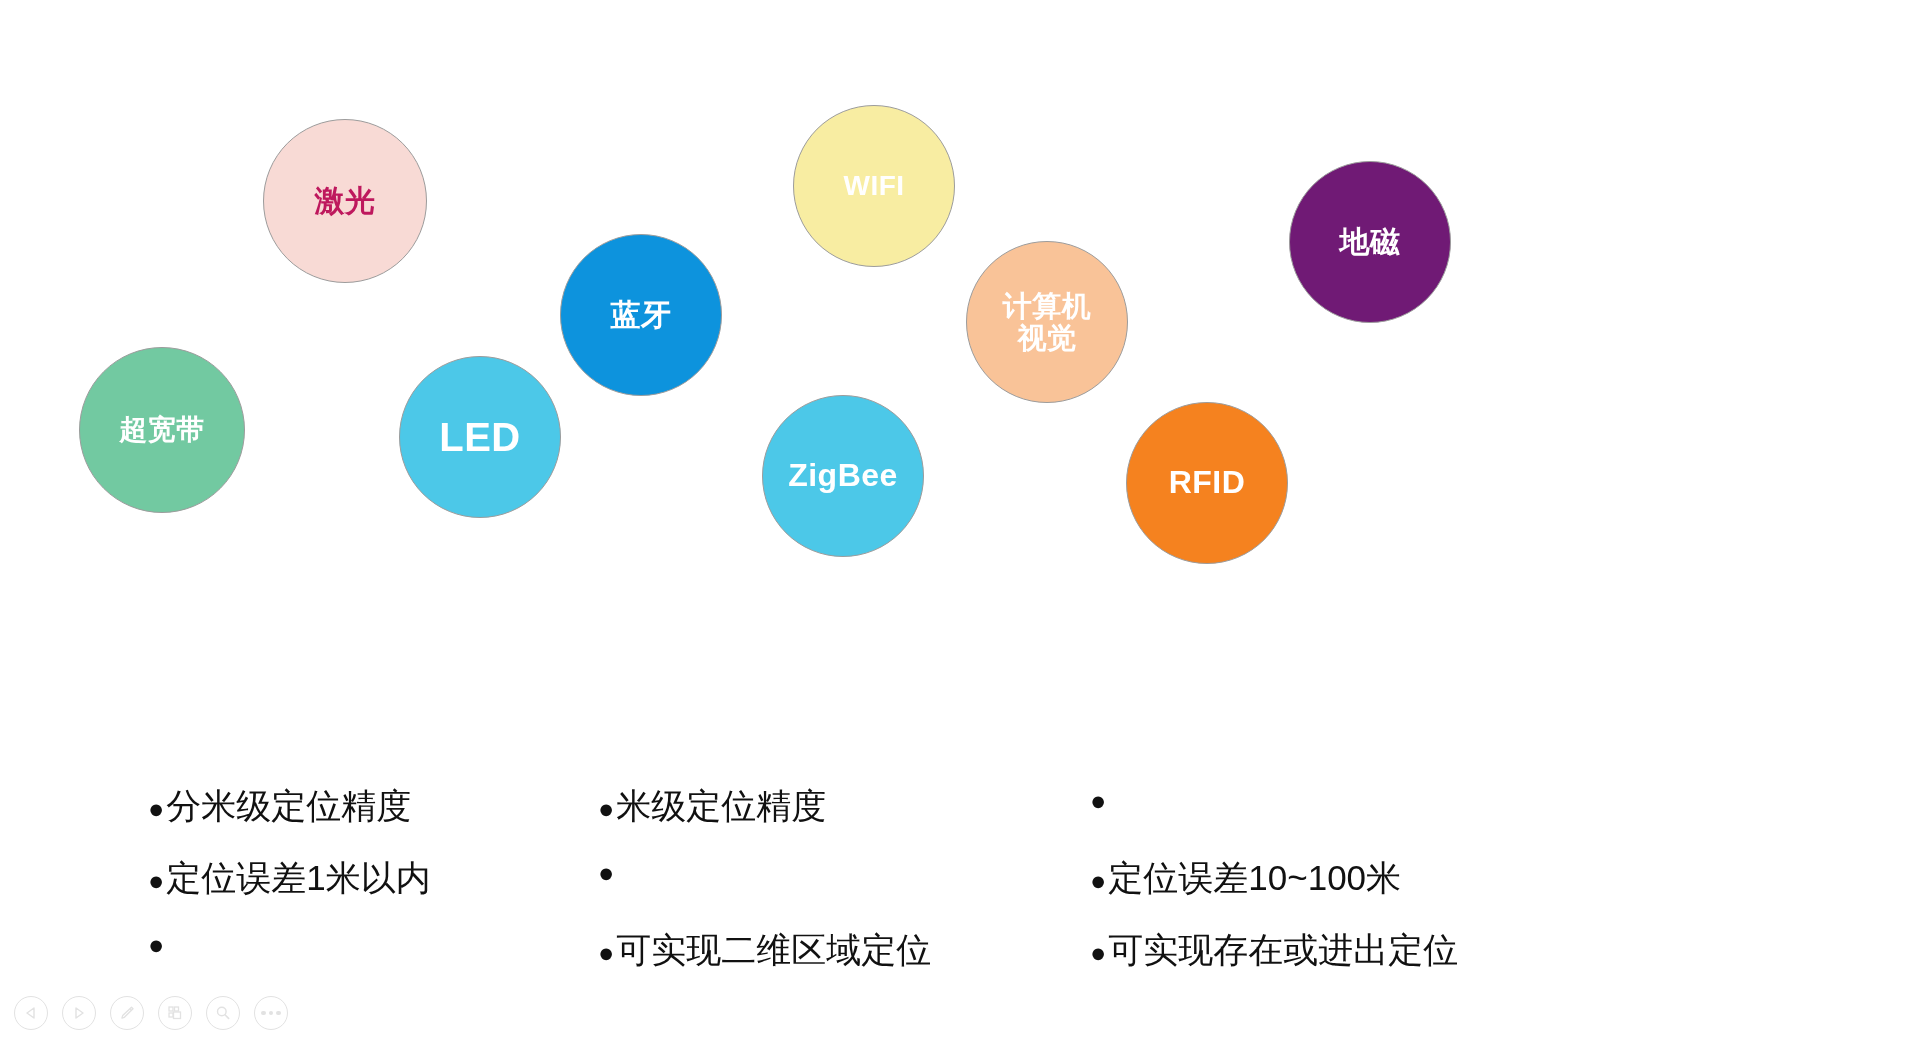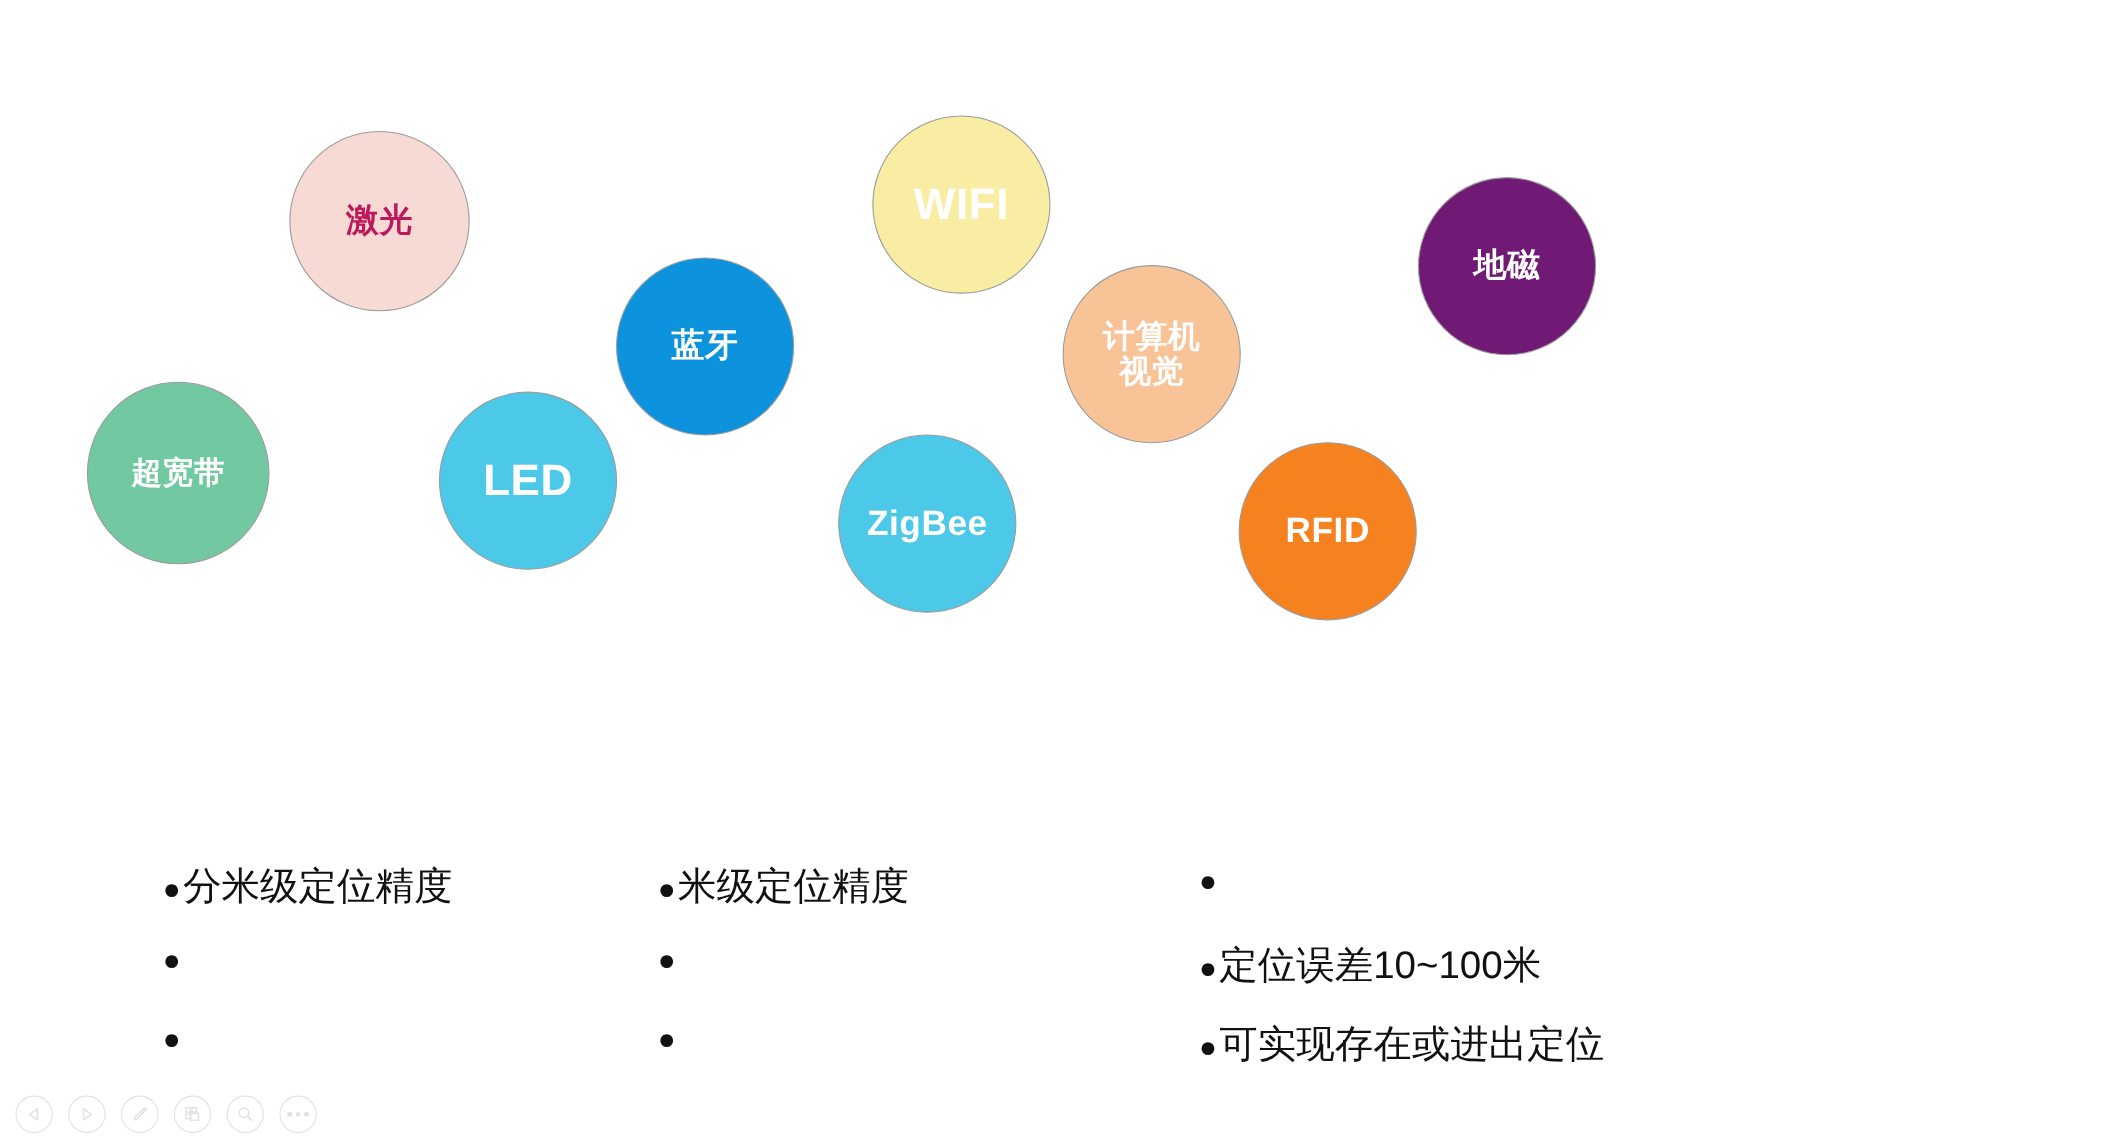--- a/index.html
+++ b/index.html
@@ -137,21 +137,21 @@
       </div>
       <div class="bubble" style="left: 399px; top: 356px; width: 162px; height: 162px; background: rgb(76, 200, 232); color: rgb(255, 255, 255); font-size: 40px;">
         <span class="blabel">LED</span>
       </div>
       <div class="bubble" style="left: 560px; top: 234px; width: 162px; height: 162px; background: rgb(13, 147, 221); color: rgb(255, 255, 255); font-size: 30px;">
         <span class="blabel">蓝牙</span>
       </div>
       <div class="bubble" style="left: 762px; top: 395px; width: 162px; height: 162px; background: rgb(76, 200, 232); color: rgb(255, 255, 255); font-size: 32px;">
         <span class="blabel">ZigBee</span>
       </div>
-      <div class="bubble" style="left: 793px; top: 105px; width: 162px; height: 162px; background: rgb(248, 237, 162); color: rgb(255, 255, 255); font-size: 40px;">
+      <div class="bubble" style="left: 793px; top: 105px; width: 162px; height: 162px; background: rgb(248, 237, 162); color: rgb(255, 255, 255); font-size: 28px;">
         <span class="blabel">WIFI</span>
       </div>
       <div class="bubble" style="left: 966px; top: 241px; width: 162px; height: 162px; background: rgb(249, 195, 152); color: rgb(255, 255, 255); font-size: 29px;">
         <span class="blabel">计算机
 视觉</span>
       </div>
       <div class="bubble" style="left: 1126px; top: 402px; width: 162px; height: 162px; background: rgb(245, 130, 31); color: rgb(255, 255, 255); font-size: 32px;">
         <span class="blabel">RFID</span>
       </div>
       <div class="bubble" style="left: 1289px; top: 161px; width: 162px; height: 162px; background: #701a75; color: rgb(255, 255, 255); font-size: 30px;">
@@ -161,35 +161,37 @@
 
 
   <div id="bullets">
       <div class="bcol" style="left: 148px;">
         <div class="brow">
           <span class="bdot">●</span>
           <span>分米级定位精度</span>
         </div>
         <div class="brow">
           <span class="bdot">●</span>
+          <span>定位误差1米以内</span>
         </div>
         <div class="brow">
           <span class="bdot">●</span>
         </div>
       </div>
       <div class="bcol" style="left: 598px;">
         <div class="brow">
           <span class="bdot">●</span>
           <span>米级定位精度</span>
         </div>
         <div class="brow">
           <span class="bdot">●</span>
         </div>
         <div class="brow">
           <span class="bdot">●</span>
+          <span>可实现二维区域定位</span>
         </div>
       </div>
       <div class="bcol" style="left: 1090px;">
         <div class="brow">
           <span class="bdot">●</span>
         </div>
         <div class="brow">
           <span class="bdot">●</span>
           <span>定位误差10~100米</span>
         </div>

